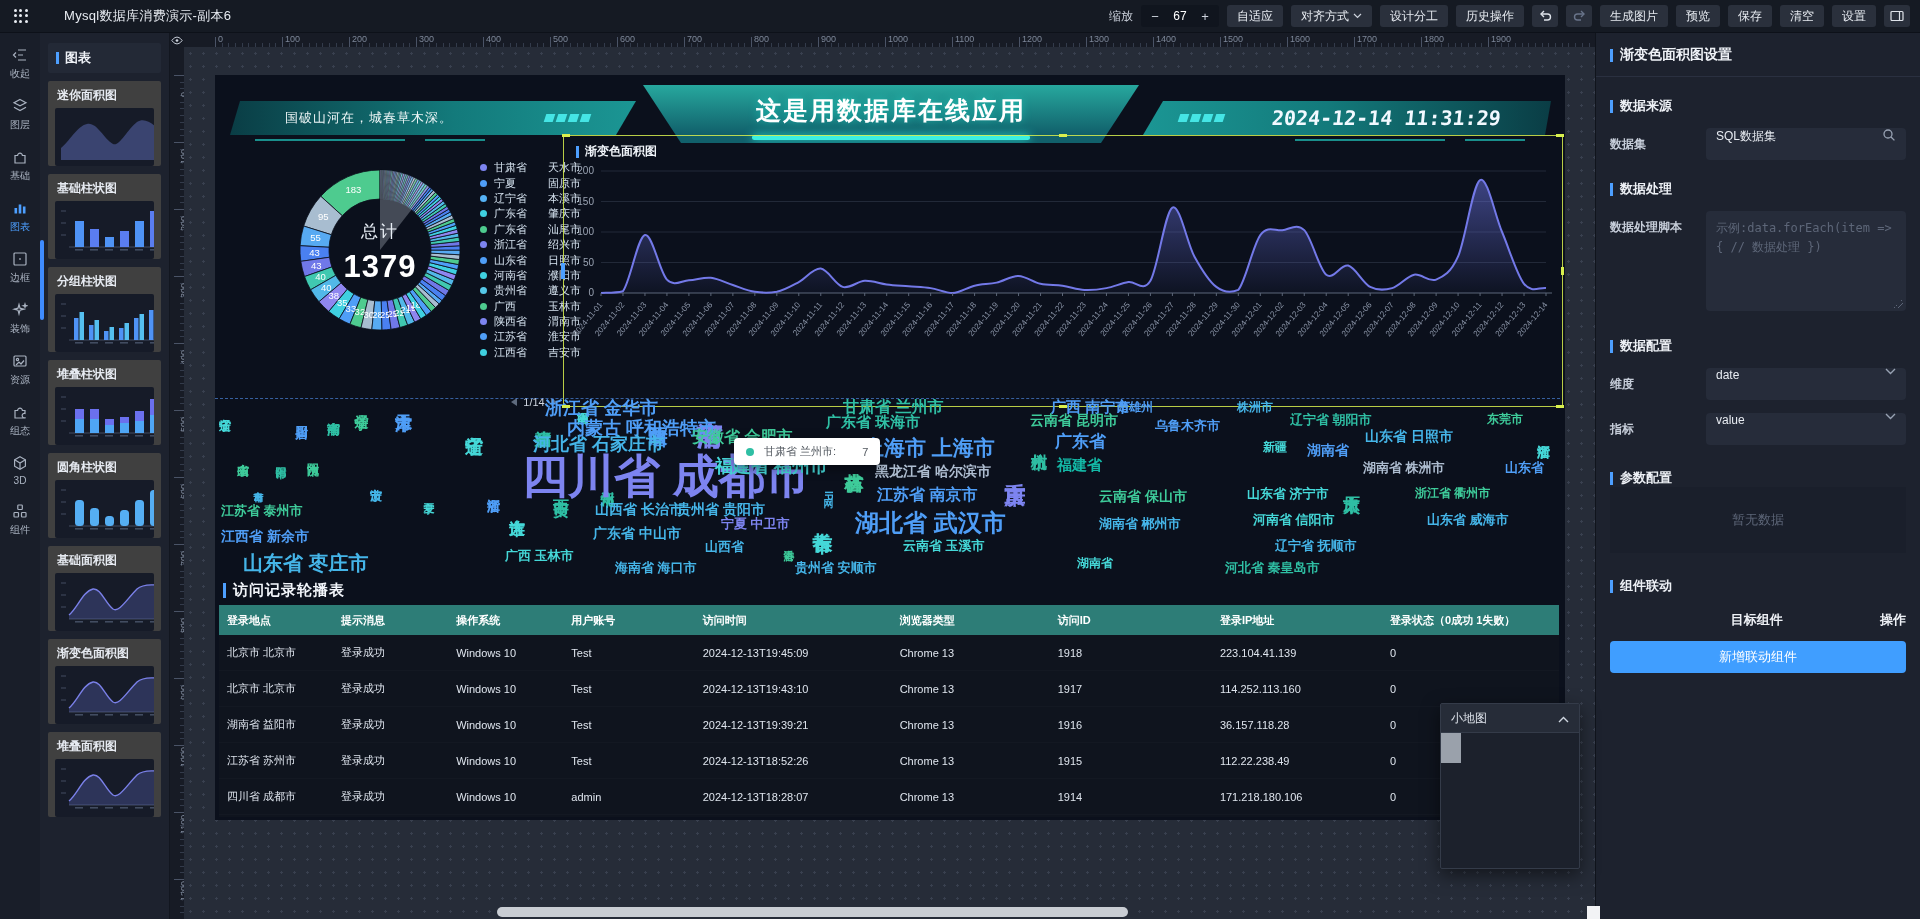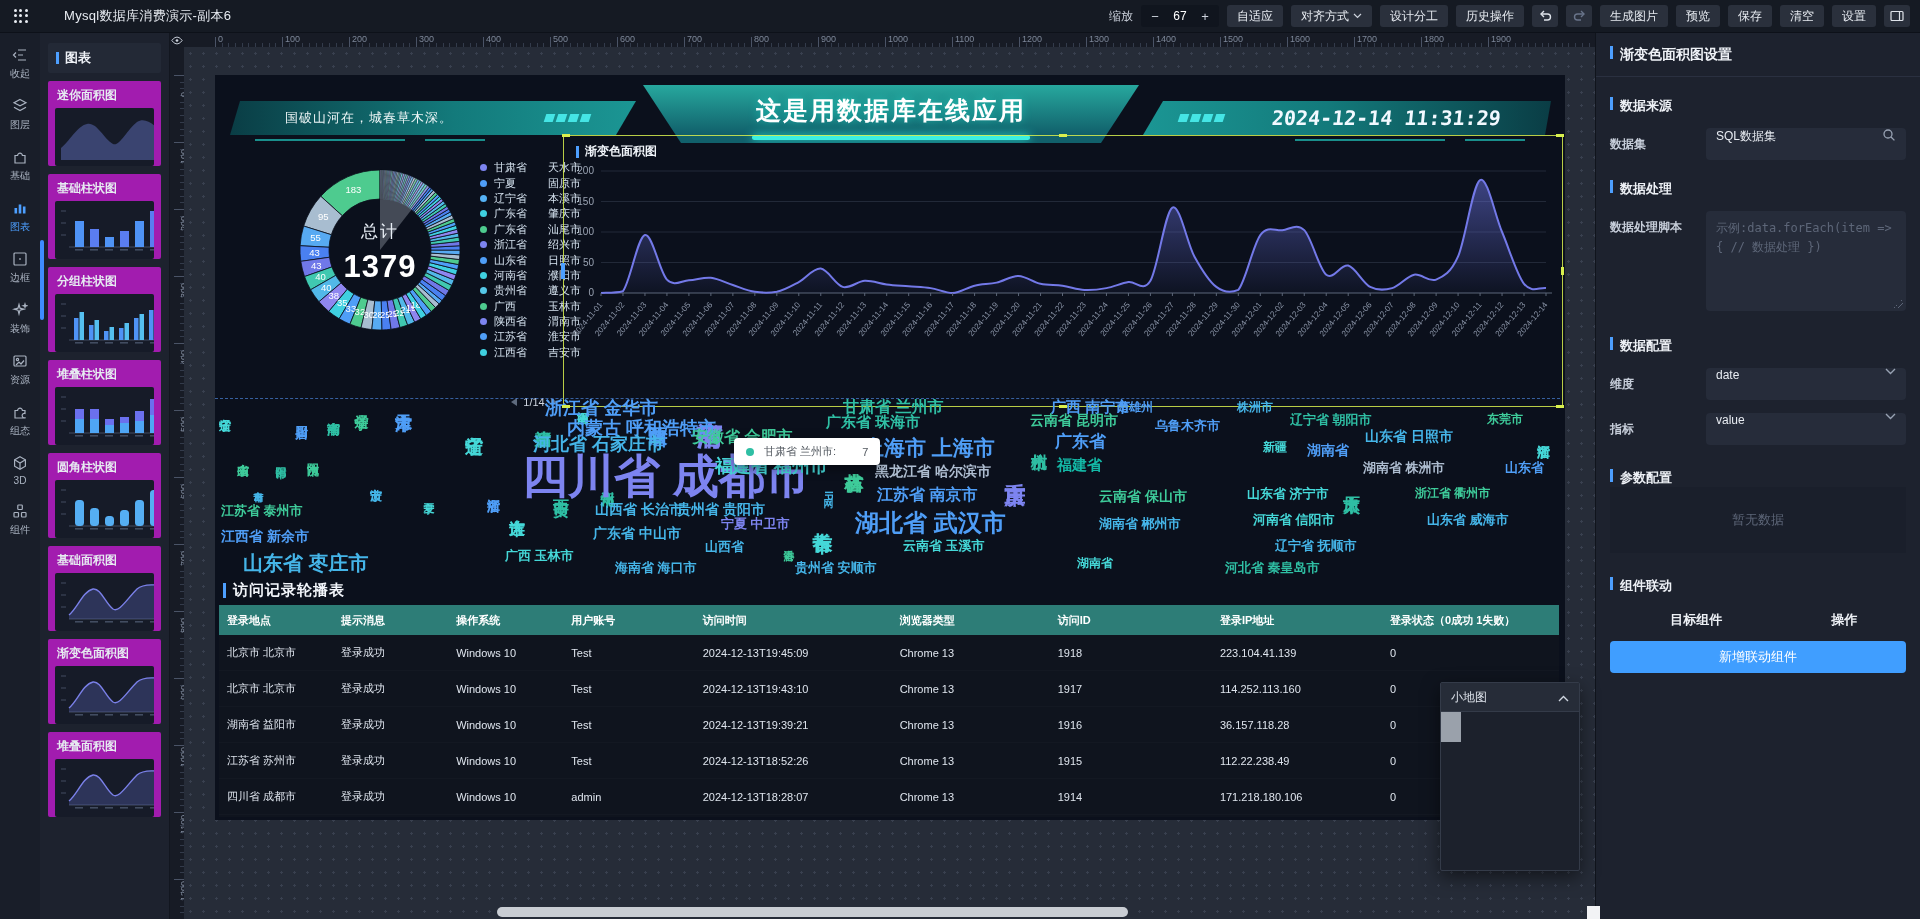--- a/index.html
+++ b/index.html
@@ -24,21 +24,21 @@
   .rail-item{display:flex;flex-direction:column;align-items:center;gap:3px;cursor:pointer;color:#a9b2c0;width:40px;padding:4px 0;}
   .rail-item .lbl{font-size:11px;transform:scale(.92);}
   .rail-item.active{color:#4d9fff;}
   .rail-item svg{stroke:currentColor;fill:none;stroke-width:1.2;}
 
   
   #lpanel{position:absolute;left:40px;top:33px;width:130px;height:886px;background:#1d222e;z-index:45;overflow:hidden;border-right:1px solid #12161f;}
   #lpanel-head{display:flex;align-items:center;gap:6px;margin:10px 8px 6px 8px;background:#232936;padding:6px 8px;border-radius:2px;}
   #lpanel-head .bar{width:3px;height:12px;background:#4d9fff;}
   #lpanel-head .t{color:#eef1f6;font-size:13px;font-weight:bold;}
-  .card{margin:8px 8px 0 8px;background:#a21caf;border-radius:2px;cursor:grab;}
+  .card{margin:8px 8px 0 8px;background:#404040;border-radius:2px;cursor:grab;}
   .card .clabel{color:#e6eaf1;font-size:12px;font-weight:bold;padding:6px 9px 4px 9px;}
   .card .cthumb{margin:0 7px 7px 7px;background:#161b28;height:58px;border-radius:2px;overflow:hidden;}
   #lpanel-scroll{position:absolute;left:0;top:207px;width:4px;height:80px;background:#3f8cff;border-radius:2px;}
 
   
   #ruler-corner{position:absolute;left:170px;top:33px;width:14px;height:14px;background:#161a24;z-index:42;display:flex;align-items:center;justify-content:center;}
   #ruler-top{position:absolute;left:184px;top:33px;width:1411px;height:14px;background:#171b25;z-index:41;overflow:hidden;
      background-image:repeating-linear-gradient(to right,#333b4b 0 1px,transparent 1px 6.7px);background-size:100% 4px;background-repeat:no-repeat;background-position:31px 10px;}
   #ruler-left{position:absolute;left:170px;top:47px;width:14px;height:872px;background:#171b25;z-index:41;overflow:hidden;
      background-image:repeating-linear-gradient(to bottom,#333b4b 0 1px,transparent 1px 6.7px);background-size:4px 100%;background-repeat:no-repeat;background-position:10px 28px;}
@@ -104,21 +104,21 @@
   #table-title .bar{width:3px;height:15px;background:#4d9fff;}
   #table-title .t{color:#f2f5fa;font-size:15px;font-weight:bold;letter-spacing:1px;}
   #dtable{position:absolute;left:4px;top:530px;width:1340px;height:212px;background:#0f141e;}
   #dtable .thead{display:flex;height:30px;background:#2d7d77;align-items:center;}
   #dtable .thead span{color:#fff;font-size:11px;font-weight:bold;padding-left:8px;}
   #dtable .trow{display:flex;height:36px;align-items:center;border-bottom:1px solid rgba(255,255,255,.02);}
   #dtable .trow span{color:#dfe5ee;font-size:11px;padding-left:8px;white-space:nowrap;overflow:hidden;}
 
   
   #rpanel{position:absolute;right:0;top:33px;width:325px;height:886px;background:#1d222e;z-index:55;border-left:1px solid #10141c;padding:0 14px;}
-  .sec-title{display:flex;align-items:flex-start;gap:7px;}
+  .sec-title{display:flex;align-items:center;gap:7px;}
   .sec-title .bar{width:3px;height:13px;background:#4d9fff;}
   .sec-title .t{color:#eef1f6;font-weight:bold;}
   #rp-title{margin-top:13px;}
   #rp-title .t{font-size:14px;}
   #rp-divider{height:1px;background:#2a3040;margin:12px -14px 0 -14px;}
   #rp-tabs{display:flex;justify-content:center;gap:54px;margin-top:10px;}
   .rp-tab{font-size:14px;color:#e8ecf2;padding:6px 2px;cursor:pointer;position:relative;}
   .rp-tab.active{color:#4d9fff;}
   .rp-tab.active:after{content:"";position:absolute;left:-4px;right:-4px;bottom:-1px;height:2px;background:#4d9fff;}
   .rp-sec{margin-top:20px;font-size:13px;}
@@ -126,27 +126,27 @@
   .rp-row .lb{width:96px;color:#c6cdd9;font-size:12px;font-weight:bold;flex:none;}
   .rp-ctl{flex:1;height:32px;background:#262c3a;border-radius:4px;display:flex;padding:0 10px;color:#e8ecf2;font-size:12px;cursor:pointer;}
   .rp-ctl .grow{flex:1;}
   .rp-script{flex:1;height:100px;background:#262c3a;border-radius:4px;padding:8px 10px;color:#5d6678;font-size:12px;font-family:"DejaVu Sans Mono",monospace;line-height:1.6;position:relative;}
   .rp-script:after{content:"";position:absolute;right:3px;bottom:3px;width:9px;height:9px;
      background:linear-gradient(135deg,transparent 0 50%,#5d6678 50% 55%,transparent 55% 70%,#5d6678 70% 75%,transparent 75%);}
   .param-head{display:flex;margin-top:12px;gap:1px;}
   .param-head div{flex:1;background:#262c3a;height:36px;display:flex;align-items:center;justify-content:center;color:#eef1f6;font-size:13px;font-weight:bold;}
   .param-body{height:66px;background:#1a1f2b;display:flex;align-items:center;justify-content:center;color:#5d6678;font-size:13px;}
   .link-head{display:flex;margin-top:16px;}
-  .link-head div{color:#eef1f6;font-size:13px;font-weight:bold;text-align:center;}
+  .link-head div{color:#eef1f6;font-size:13px;font-weight:bold;text-align:right;}
   .link-head .a{flex:1.4;}
   .link-head .b{flex:1;}
   #add-link{margin-top:12px;height:32px;background:#409eff;border-radius:4px;display:flex;align-items:center;justify-content:center;color:#fff;font-size:13px;cursor:pointer;}
 
   
-  #minimap{position:absolute;left:1440px;top:682px;width:140px;height:189px;background:#1c212c;border:1px solid #343b49;border-radius:2px;z-index:58;box-shadow:0 6px 18px rgba(0,0,0,.5);}
+  #minimap{position:absolute;left:1440px;top:703px;width:140px;height:166px;background:#1c212c;border:1px solid #343b49;border-radius:2px;z-index:58;box-shadow:0 6px 18px rgba(0,0,0,.5);}
   #minimap .mhead{height:29px;background:#262c38;display:flex;align-items:center;padding:0 10px;border-bottom:1px solid #343b49;}
   #minimap .mhead .t{color:#dfe4ec;font-size:12px;}
   #minimap .mhead .chev{margin-left:auto;color:#cfd6e0;cursor:pointer;}
   #mini-vp{position:absolute;left:0;top:29px;width:20px;height:30px;background:#9aa1ab;cursor:grab;}
 
   
   #hscroll{position:absolute;left:497px;top:907px;width:631px;height:10px;background:#c9cdd3;border-radius:5px;z-index:59;cursor:grab;}
   #hscroll-corner{position:absolute;left:1587px;top:906px;width:13px;height:13px;background:#f2f3f5;z-index:59;}
 
   svg text{font-family:"Liberation Sans","DejaVu Sans",sans-serif;}

